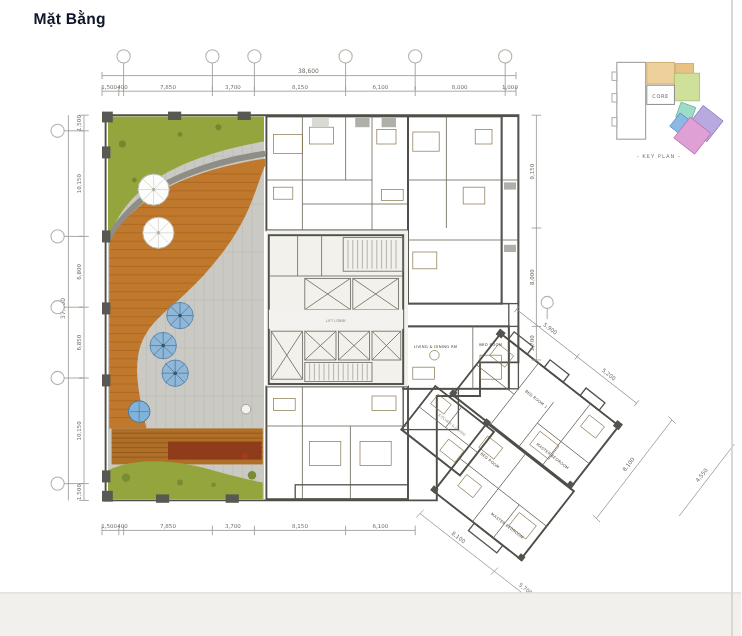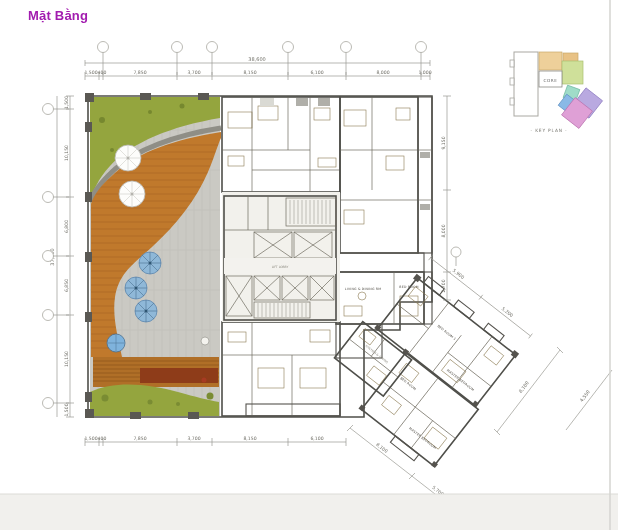--- a/index.html
+++ b/index.html
@@ -1,19 +1,19 @@
 <!DOCTYPE html>
 <html><head>
 <meta charset="utf-8">
 <style>
   html,body{margin:0;padding:0;background:#ffffff;}
   #stage{position:relative;width:618px;height:530px;background:#ffffff;overflow:hidden;
          font-family:"Liberation Sans",sans-serif;}
   .title{position:absolute;left:28px;top:8px;font:bold 13px "Liberation Sans",sans-serif;
-         color:#a21caf;letter-spacing:.2px;}
+         color:#0f172a;letter-spacing:.2px;}
   svg{position:absolute;left:0;top:0;}
   svg text{user-select:none;}
   .wall{stroke:#4f4f4a;stroke-width:1.6;fill:none;}
   .wall2{stroke:#55534e;stroke-width:1.1;fill:none;}
   .part{stroke:#6f6b60;stroke-width:.7;fill:none;}
   .furn{stroke:#8a7950;stroke-width:.6;fill:none;}
   .dimline{stroke:#9a9992;stroke-width:.7;fill:none;}
   .dimtxt{font:4.6px "DejaVu Sans",sans-serif;fill:#6f6e66;}
   .dimbig{font:5px "DejaVu Sans",sans-serif;fill:#6f6e66;}
   .roomtxt{font:3.2px "DejaVu Sans",sans-serif;fill:#4f4c44;text-anchor:middle;letter-spacing:.2px;}

